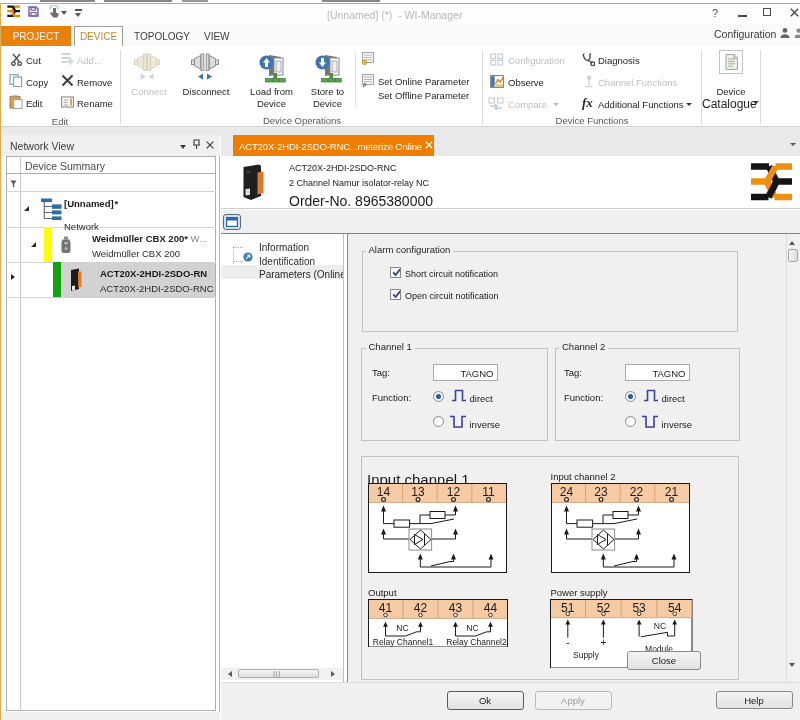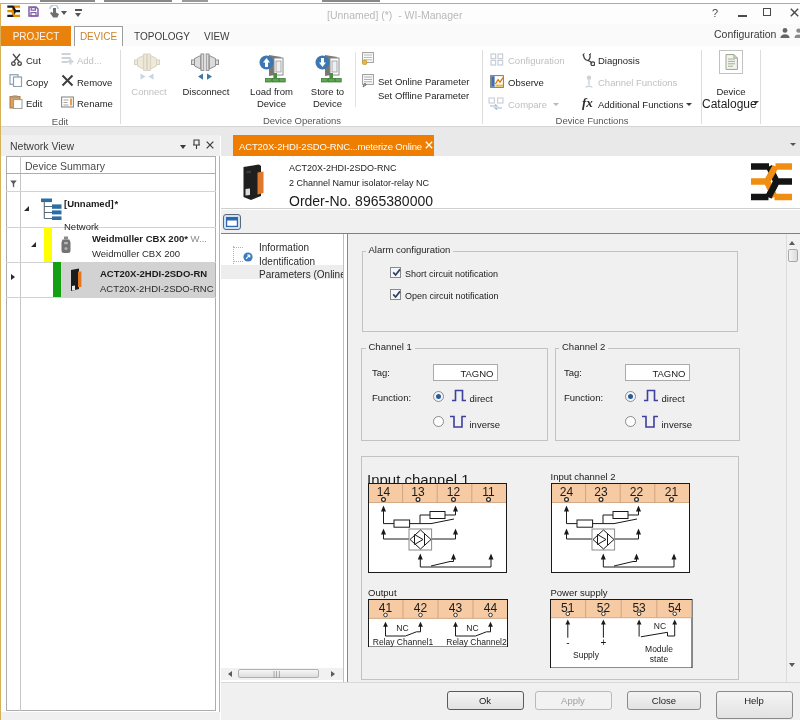--- a/index.html
+++ b/index.html
@@ -555,14 +555,14 @@
       <text x="36" y="59" font-size="8.5" text-anchor="middle" fill="#1a1a1a" font-family="Liberation Sans">Supply</text>
       <text x="109" y="52.5" font-size="8.5" text-anchor="middle" fill="#1a1a1a" font-family="Liberation Sans">Module</text>
       <text x="109" y="63" font-size="8.5" text-anchor="middle" fill="#1a1a1a" font-family="Liberation Sans">state</text>
       <text x="103.8" y="30" font-size="8.5" fill="#1a1a1a" font-family="Liberation Sans">NC</text>
     </svg></div>
 
 <div class="abs" style="left:221px;top:682px;width:579px;height:38px;background:#f0f0f0;border-top:1px solid #d9d9d9;"></div>
 <div class="abs" style="left:1px;top:712px;width:219px;height:8px;background:#f0f0f0;"></div>
 <div class="txt btn" style="left:446.5px;top:691px;width:77px;height:19px;background:linear-gradient(#f4f4f4,#e2e2e2);border:1px solid #5a5a5a;border-radius:3px;text-align:center;font-size:9.5px;color:#1a1a1a;line-height:17px;">Ok</div>
 <div class="txt btn" style="left:534.5px;top:691px;width:77px;height:19px;background:#f2f2f2;border:1px solid #bababa;border-radius:3px;text-align:center;font-size:9.5px;color:#9f9f9f;line-height:17px;">Apply</div>
-<div class="txt btn" style="left:627px;top:691px;width:74px;height:19px;background:linear-gradient(#f4f4f4,#e2e2e2);border:1px solid #8a8a8a;border-radius:3px;text-align:center;font-size:9.5px;color:#1a1a1a;line-height:17px;">Close</div>
-<div class="txt btn" style="left:715.5px;top:691px;width:77px;height:28px;background:linear-gradient(#f4f4f4,#e2e2e2);border:1px solid #8a8a8a;border-radius:3px;text-align:center;font-size:9.5px;color:#1a1a1a;line-height:17px;">Help</div>
+<div class="txt btn" style="left:627px;top:651px;width:74px;height:19px;background:linear-gradient(#f4f4f4,#e2e2e2);border:1px solid #8a8a8a;border-radius:3px;text-align:center;font-size:9.5px;color:#1a1a1a;line-height:17px;">Close</div>
+<div class="txt btn" style="left:715.5px;top:691px;width:77px;height:18px;background:linear-gradient(#f4f4f4,#e2e2e2);border:1px solid #8a8a8a;border-radius:3px;text-align:center;font-size:9.5px;color:#1a1a1a;line-height:17px;">Help</div>
 
 </body></html>

